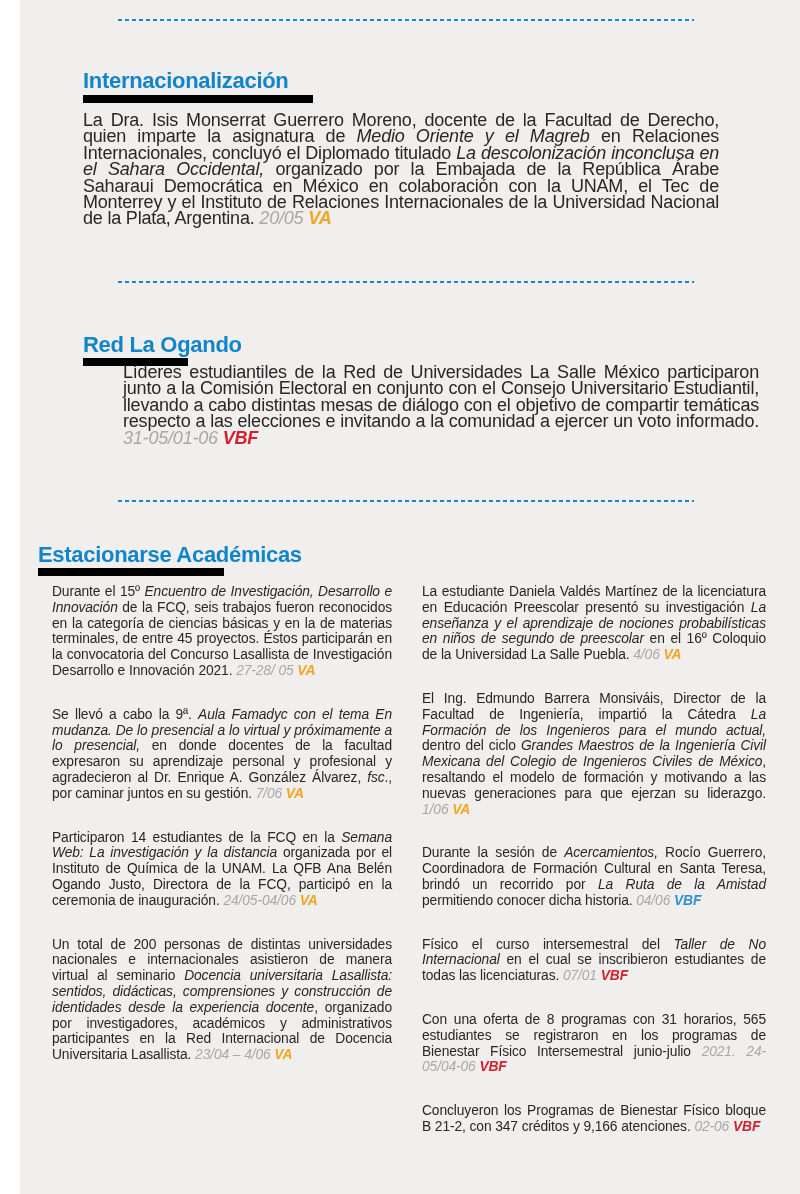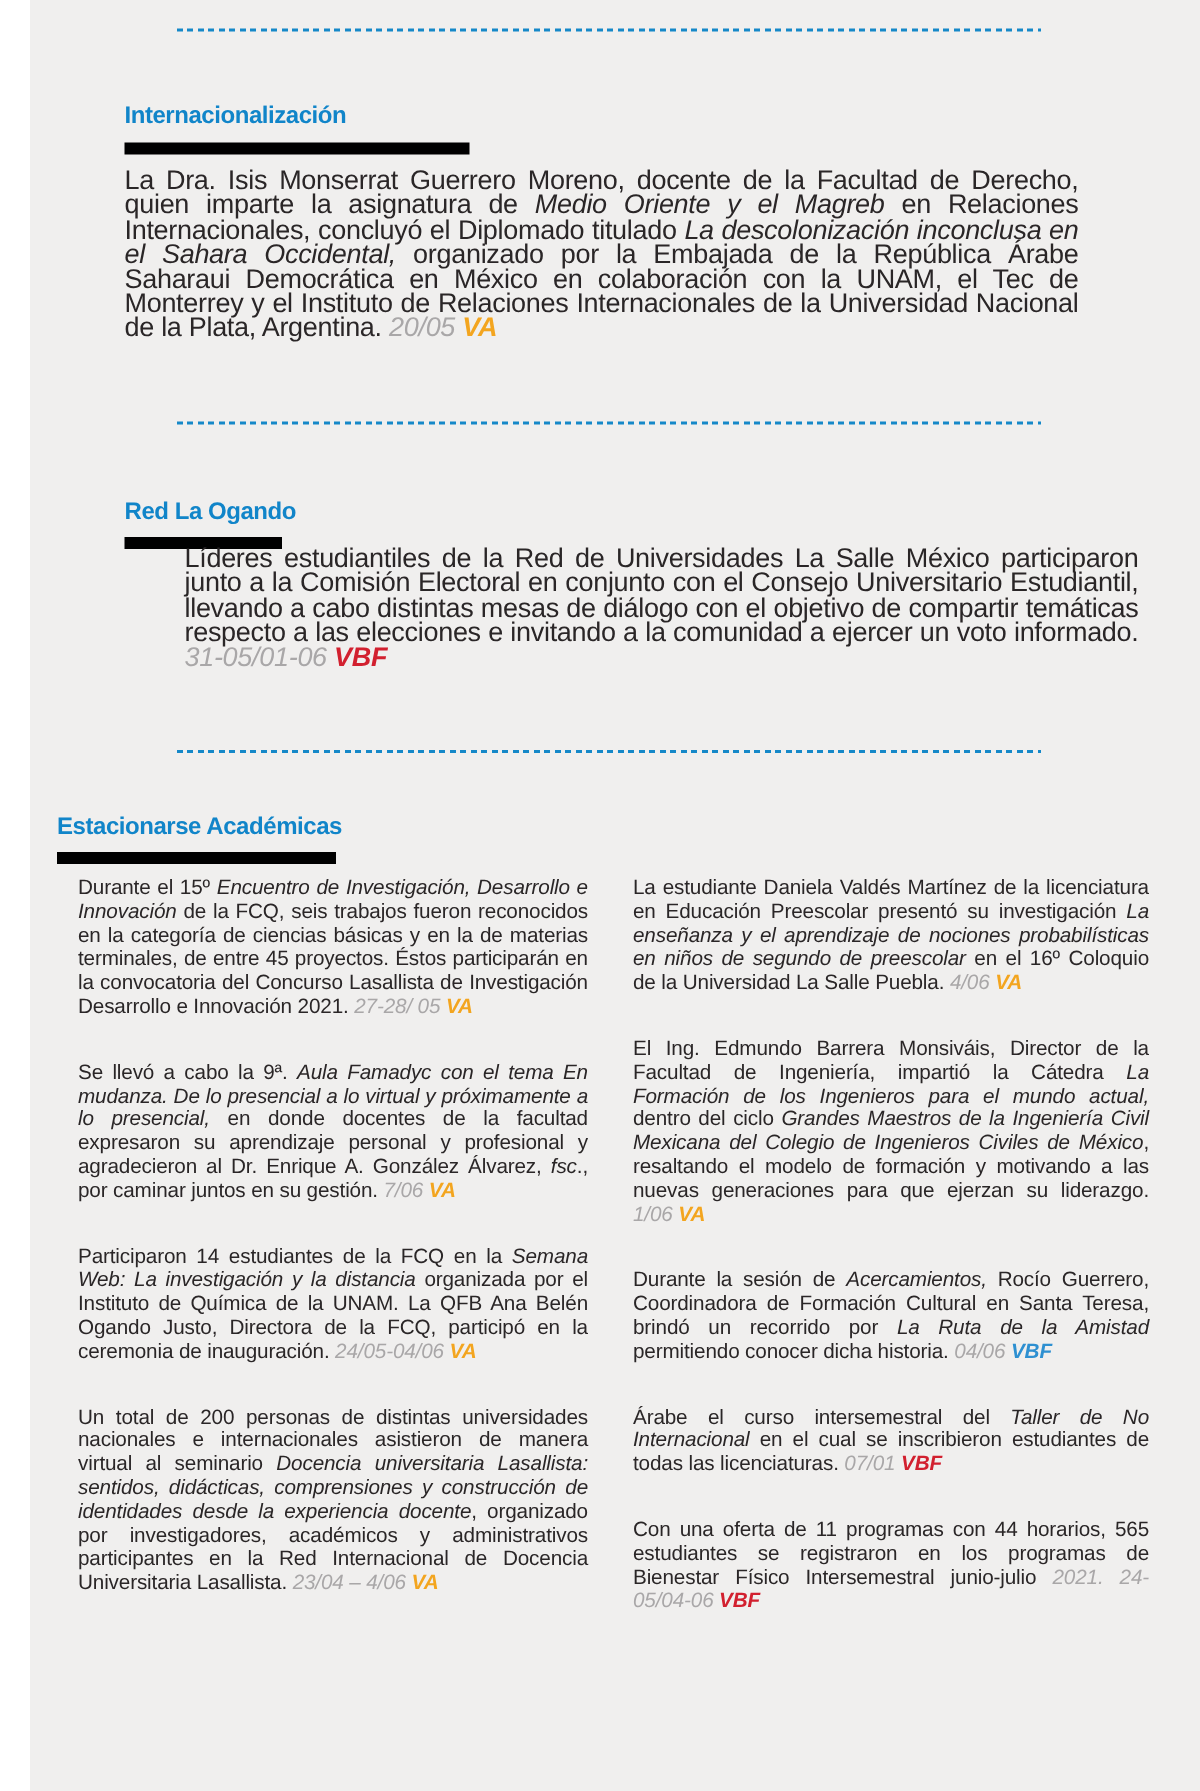--- a/index.html
+++ b/index.html
@@ -25,21 +25,21 @@
   }
   .dotted-sep{
     position:absolute;left:118px;width:576px;height:2px;
     background:repeating-linear-gradient(90deg, var(--line-blue) 0 4px, transparent 4px 7px);
   }
   #sep-1{top:19px;}
   #sep-2{top:281px;}
   #sep-3{top:500px;}
   .section-heading{
     position:absolute;
-    font-size:16px;font-weight:800;letter-spacing:-0.3px;
+    font-size:22px;font-weight:800;letter-spacing:-0.3px;
     color:var(--heading-blue);line-height:1;margin:0;
   }
   #heading-1{left:83px;top:70px;}
   #heading-2{left:83px;top:334px;}
   #heading-3{left:38px;top:544px;}
   .heading-bar{
     position:absolute;height:8px;background:var(--bar-black);
   }
   #bar-1{left:83px;top:95px;width:230px;}
   #bar-2{left:83px;top:358px;width:105px;}
@@ -97,16 +97,17 @@
   <div id="col-left" class="col">
       <p class="para"><span class="seg seg-n">Durante el 15º </span><span class="seg seg-i">Encuentro de Investigación, Desarrollo e Innovación</span><span class="seg seg-n"> de la FCQ, seis trabajos fueron reconocidos en la categoría de ciencias básicas y en la de materias terminales, de entre 45 proyectos. Éstos participarán en la convocatoria del Concurso Lasallista de Investigación Desarrollo e Innovación 2021. </span><span class="seg seg-date">27-28/ 05</span><span class="seg seg-n"> </span><span class="seg seg-va">VA</span></p>
       <p class="para"><span class="seg seg-n">Se llevó a cabo la 9ª. </span><span class="seg seg-i">Aula Famadyc con el tema En mudanza. De lo presencial a lo virtual y próximamente a lo presencial,</span><span class="seg seg-n"> en donde docentes de la facultad expresaron su aprendizaje personal y profesional y agradecieron al Dr. Enrique A. González Álvarez, </span><span class="seg seg-i">fsc</span><span class="seg seg-n">., por caminar juntos en su gestión. </span><span class="seg seg-date">7/06</span><span class="seg seg-n"> </span><span class="seg seg-va">VA</span></p>
       <p class="para"><span class="seg seg-n">Participaron 14 estudiantes de la FCQ en la </span><span class="seg seg-i">Semana Web: La investigación y la distancia</span><span class="seg seg-n"> organizada por el Instituto de Química de la UNAM. La QFB Ana Belén Ogando Justo, Directora de la FCQ, participó en la ceremonia de inauguración. </span><span class="seg seg-date">24/05-04/06</span><span class="seg seg-n"> </span><span class="seg seg-va">VA</span></p>
       <p class="para"><span class="seg seg-n">Un total de 200 personas de distintas universidades nacionales e internacionales asistieron de manera virtual al seminario </span><span class="seg seg-i">Docencia universitaria Lasallista: sentidos, didácticas, comprensiones y construcción de identidades desde la experiencia docente</span><span class="seg seg-n">, organizado por investigadores, académicos y administrativos participantes en la Red Internacional de Docencia Universitaria Lasallista. </span><span class="seg seg-date">23/04 – 4/06</span><span class="seg seg-n"> </span><span class="seg seg-va">VA</span></p>
     </div>
   <div id="col-right" class="col">
       <p class="para"><span class="seg seg-n">La estudiante Daniela Valdés Martínez de la licenciatura en Educación Preescolar presentó su investigación </span><span class="seg seg-i">La enseñanza y el aprendizaje de nociones probabilísticas en niños de segundo de preescolar</span><span class="seg seg-n"> en el 16º Coloquio de la Universidad La Salle Puebla. </span><span class="seg seg-date">4/06</span><span class="seg seg-n"> </span><span class="seg seg-va">VA</span></p>
       <p class="para"><span class="seg seg-n">El Ing. Edmundo Barrera Monsiváis, Director de la Facultad de Ingeniería, impartió la Cátedra </span><span class="seg seg-i">La Formación de los Ingenieros para el mundo actual,</span><span class="seg seg-n"> dentro del ciclo </span><span class="seg seg-i">Grandes Maestros de la Ingeniería Civil Mexicana del Colegio de Ingenieros Civiles de México</span><span class="seg seg-n">, resaltando el modelo de formación y motivando a las nuevas generaciones para que ejerzan su liderazgo. </span><span class="seg seg-date">1/06</span><span class="seg seg-n"> </span><span class="seg seg-va">VA</span></p>
       <p class="para"><span class="seg seg-n">Durante la sesión de </span><span class="seg seg-i">Acercamientos,</span><span class="seg seg-n"> Rocío Guerrero, Coordinadora de Formación Cultural en Santa Teresa, brindó un recorrido por </span><span class="seg seg-i">La Ruta de la Amistad</span><span class="seg seg-n"> permitiendo conocer dicha historia. </span><span class="seg seg-date">04/06</span><span class="seg seg-n"> </span><span class="seg seg-vbf_blue">VBF</span></p>
-      <p class="para"><span class="seg seg-n">Árabe el curso intersemestral del </span><span class="seg seg-i">Taller de No Internacional</span><span class="seg seg-n"> en el cual se inscribieron estudiantes de todas las licenciaturas. </span><span class="seg seg-date">07/01</span><span class="seg seg-n"> </span><span class="seg seg-vbf_red">VBF</span></p>
-      <p class="para"><span class="seg seg-n">Con una oferta de 11 programas con 44 horarios, 565 estudiantes se registraron en los programas de Bienestar Físico Intersemestral junio-julio </span><span class="seg seg-date">2021. 24-05/04-06</span><span class="seg seg-n"> </span><span class="seg seg-vbf_red">VBF</span></p>
+      <p class="para"><span class="seg seg-n">Físico el curso intersemestral del </span><span class="seg seg-i">Taller de No Internacional</span><span class="seg seg-n"> en el cual se inscribieron estudiantes de todas las licenciaturas. </span><span class="seg seg-date">07/01</span><span class="seg seg-n"> </span><span class="seg seg-vbf_red">VBF</span></p>
+      <p class="para"><span class="seg seg-n">Con una oferta de 8 programas con 31 horarios, 565 estudiantes se registraron en los programas de Bienestar Físico Intersemestral junio-julio </span><span class="seg seg-date">2021. 24-05/04-06</span><span class="seg seg-n"> </span><span class="seg seg-vbf_red">VBF</span></p>
+      <p class="para"><span class="seg seg-n">Concluyeron los Programas de Bienestar Físico bloque B 21-2, con 347 créditos y 9,166 atenciones. </span><span class="seg seg-date">02-06</span><span class="seg seg-n"> </span><span class="seg seg-vbf_red">VBF</span></p>
     </div>
 </div>
 
 </body></html>

